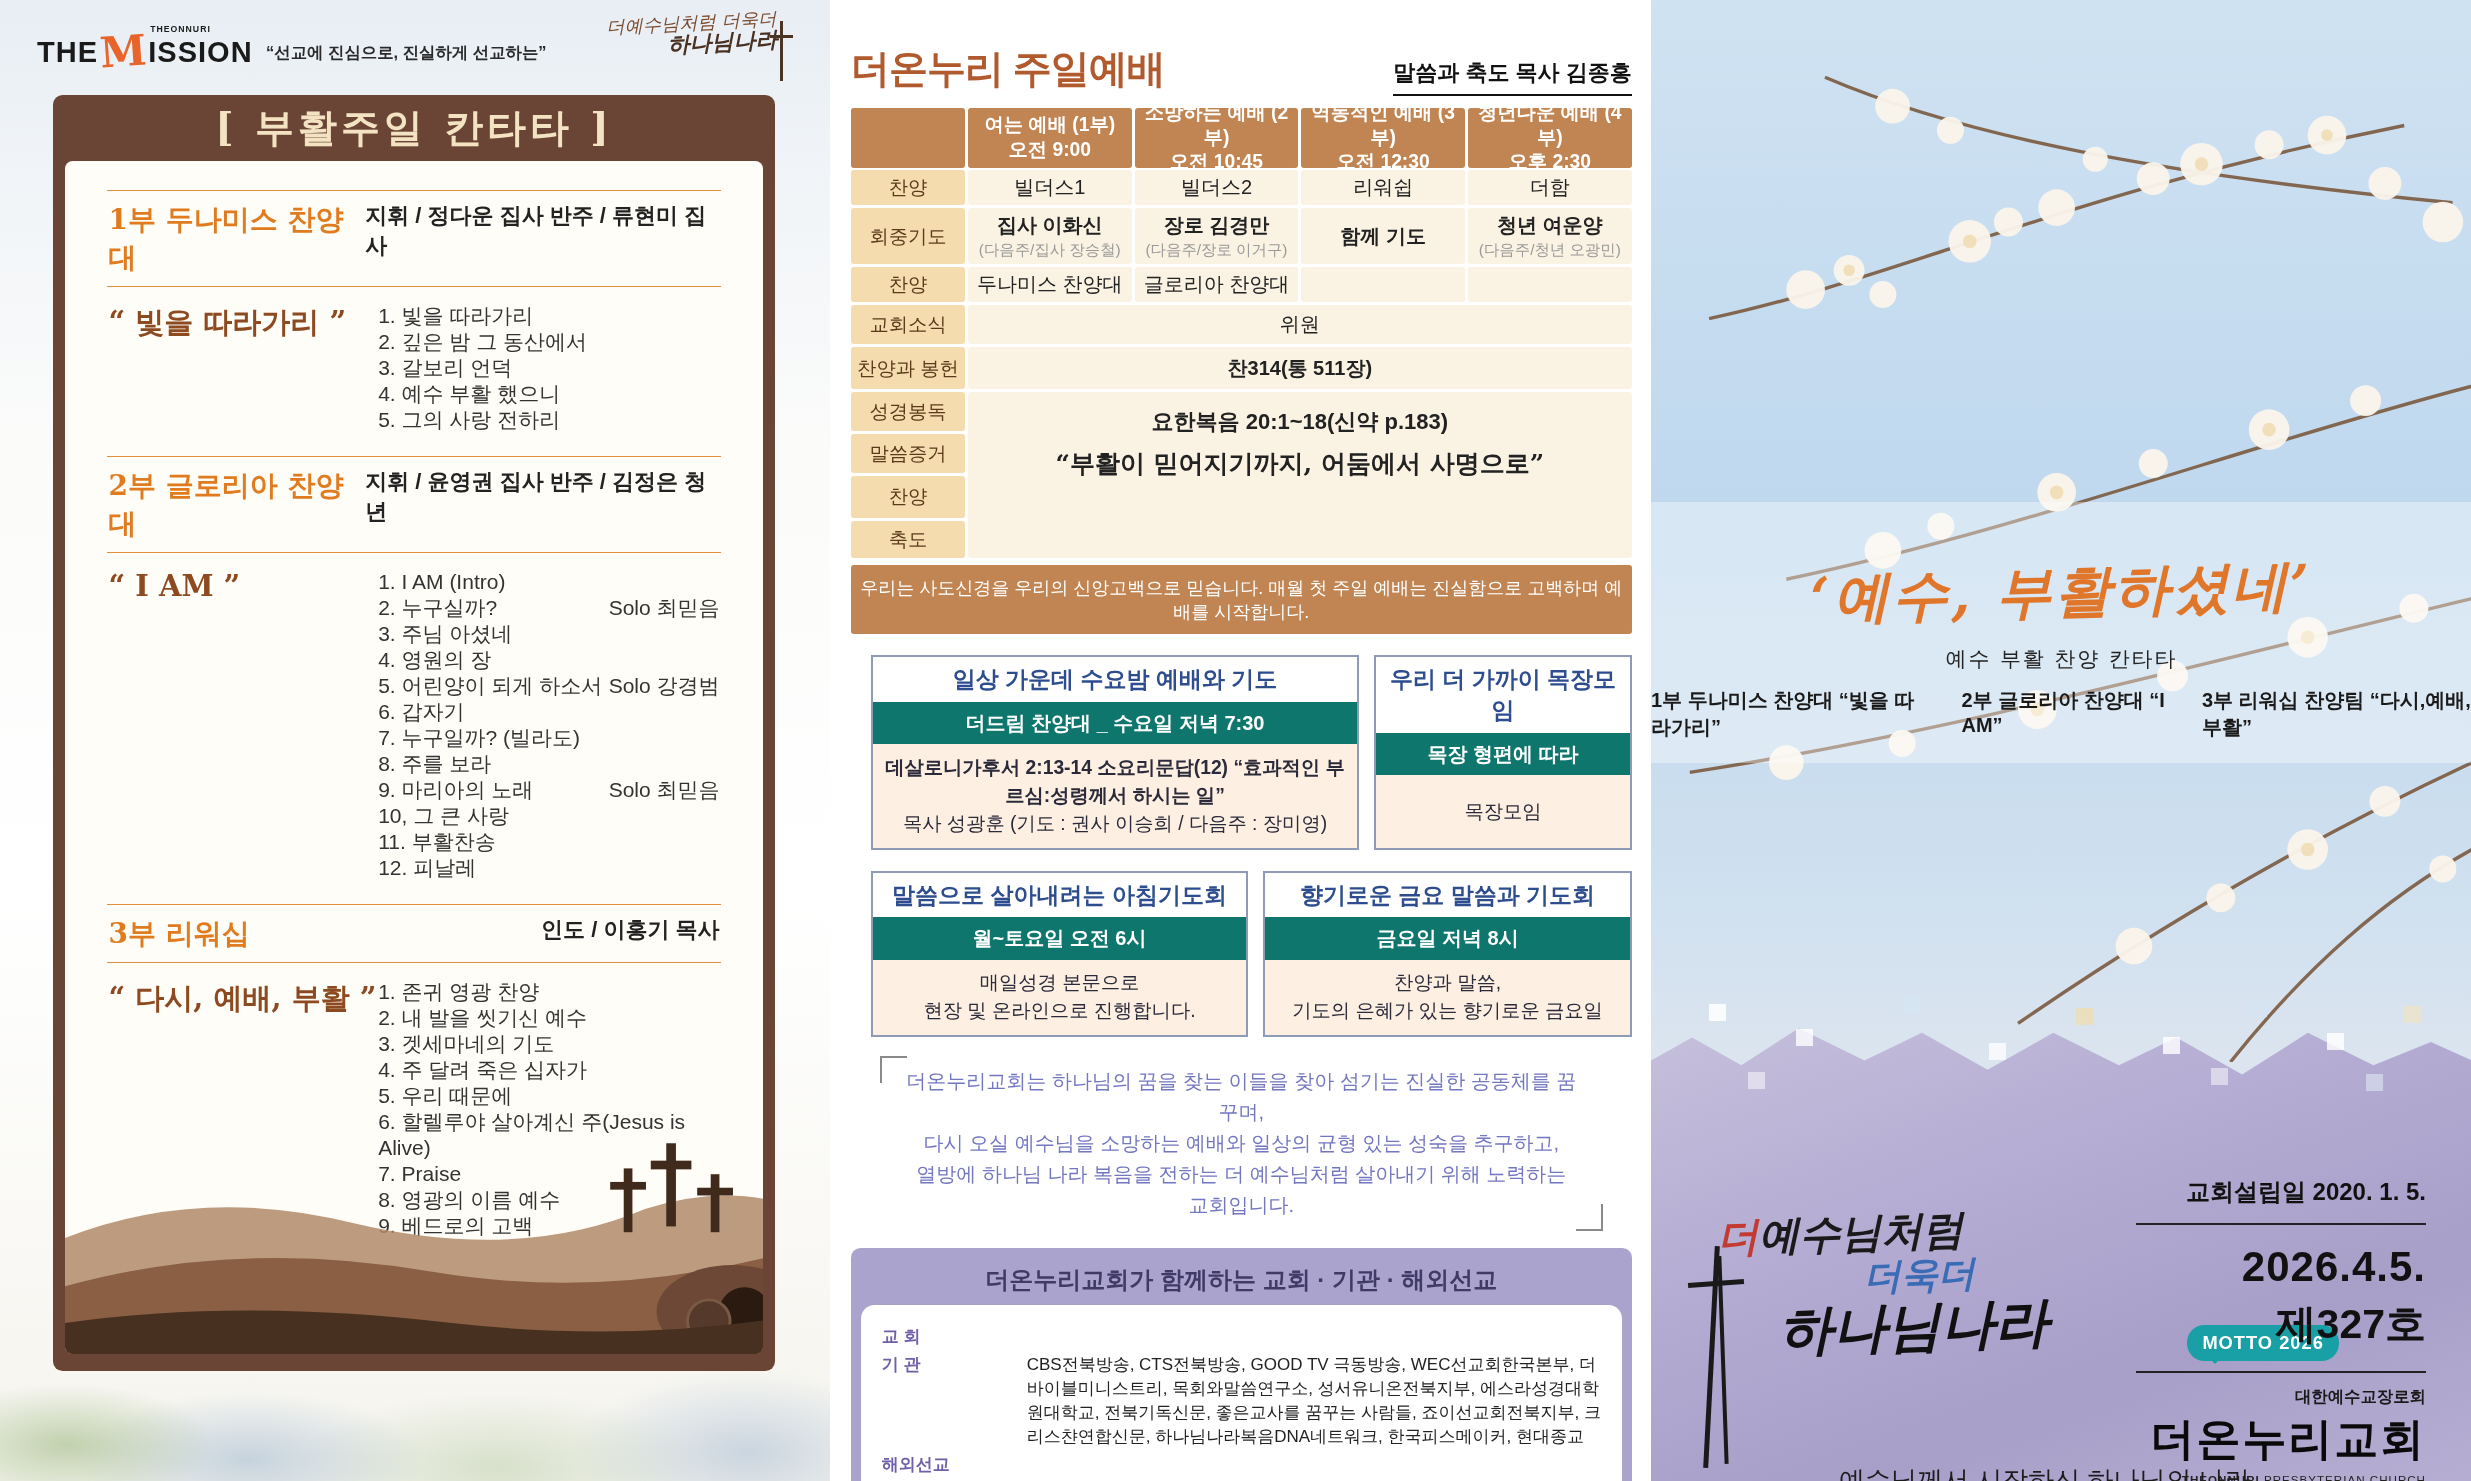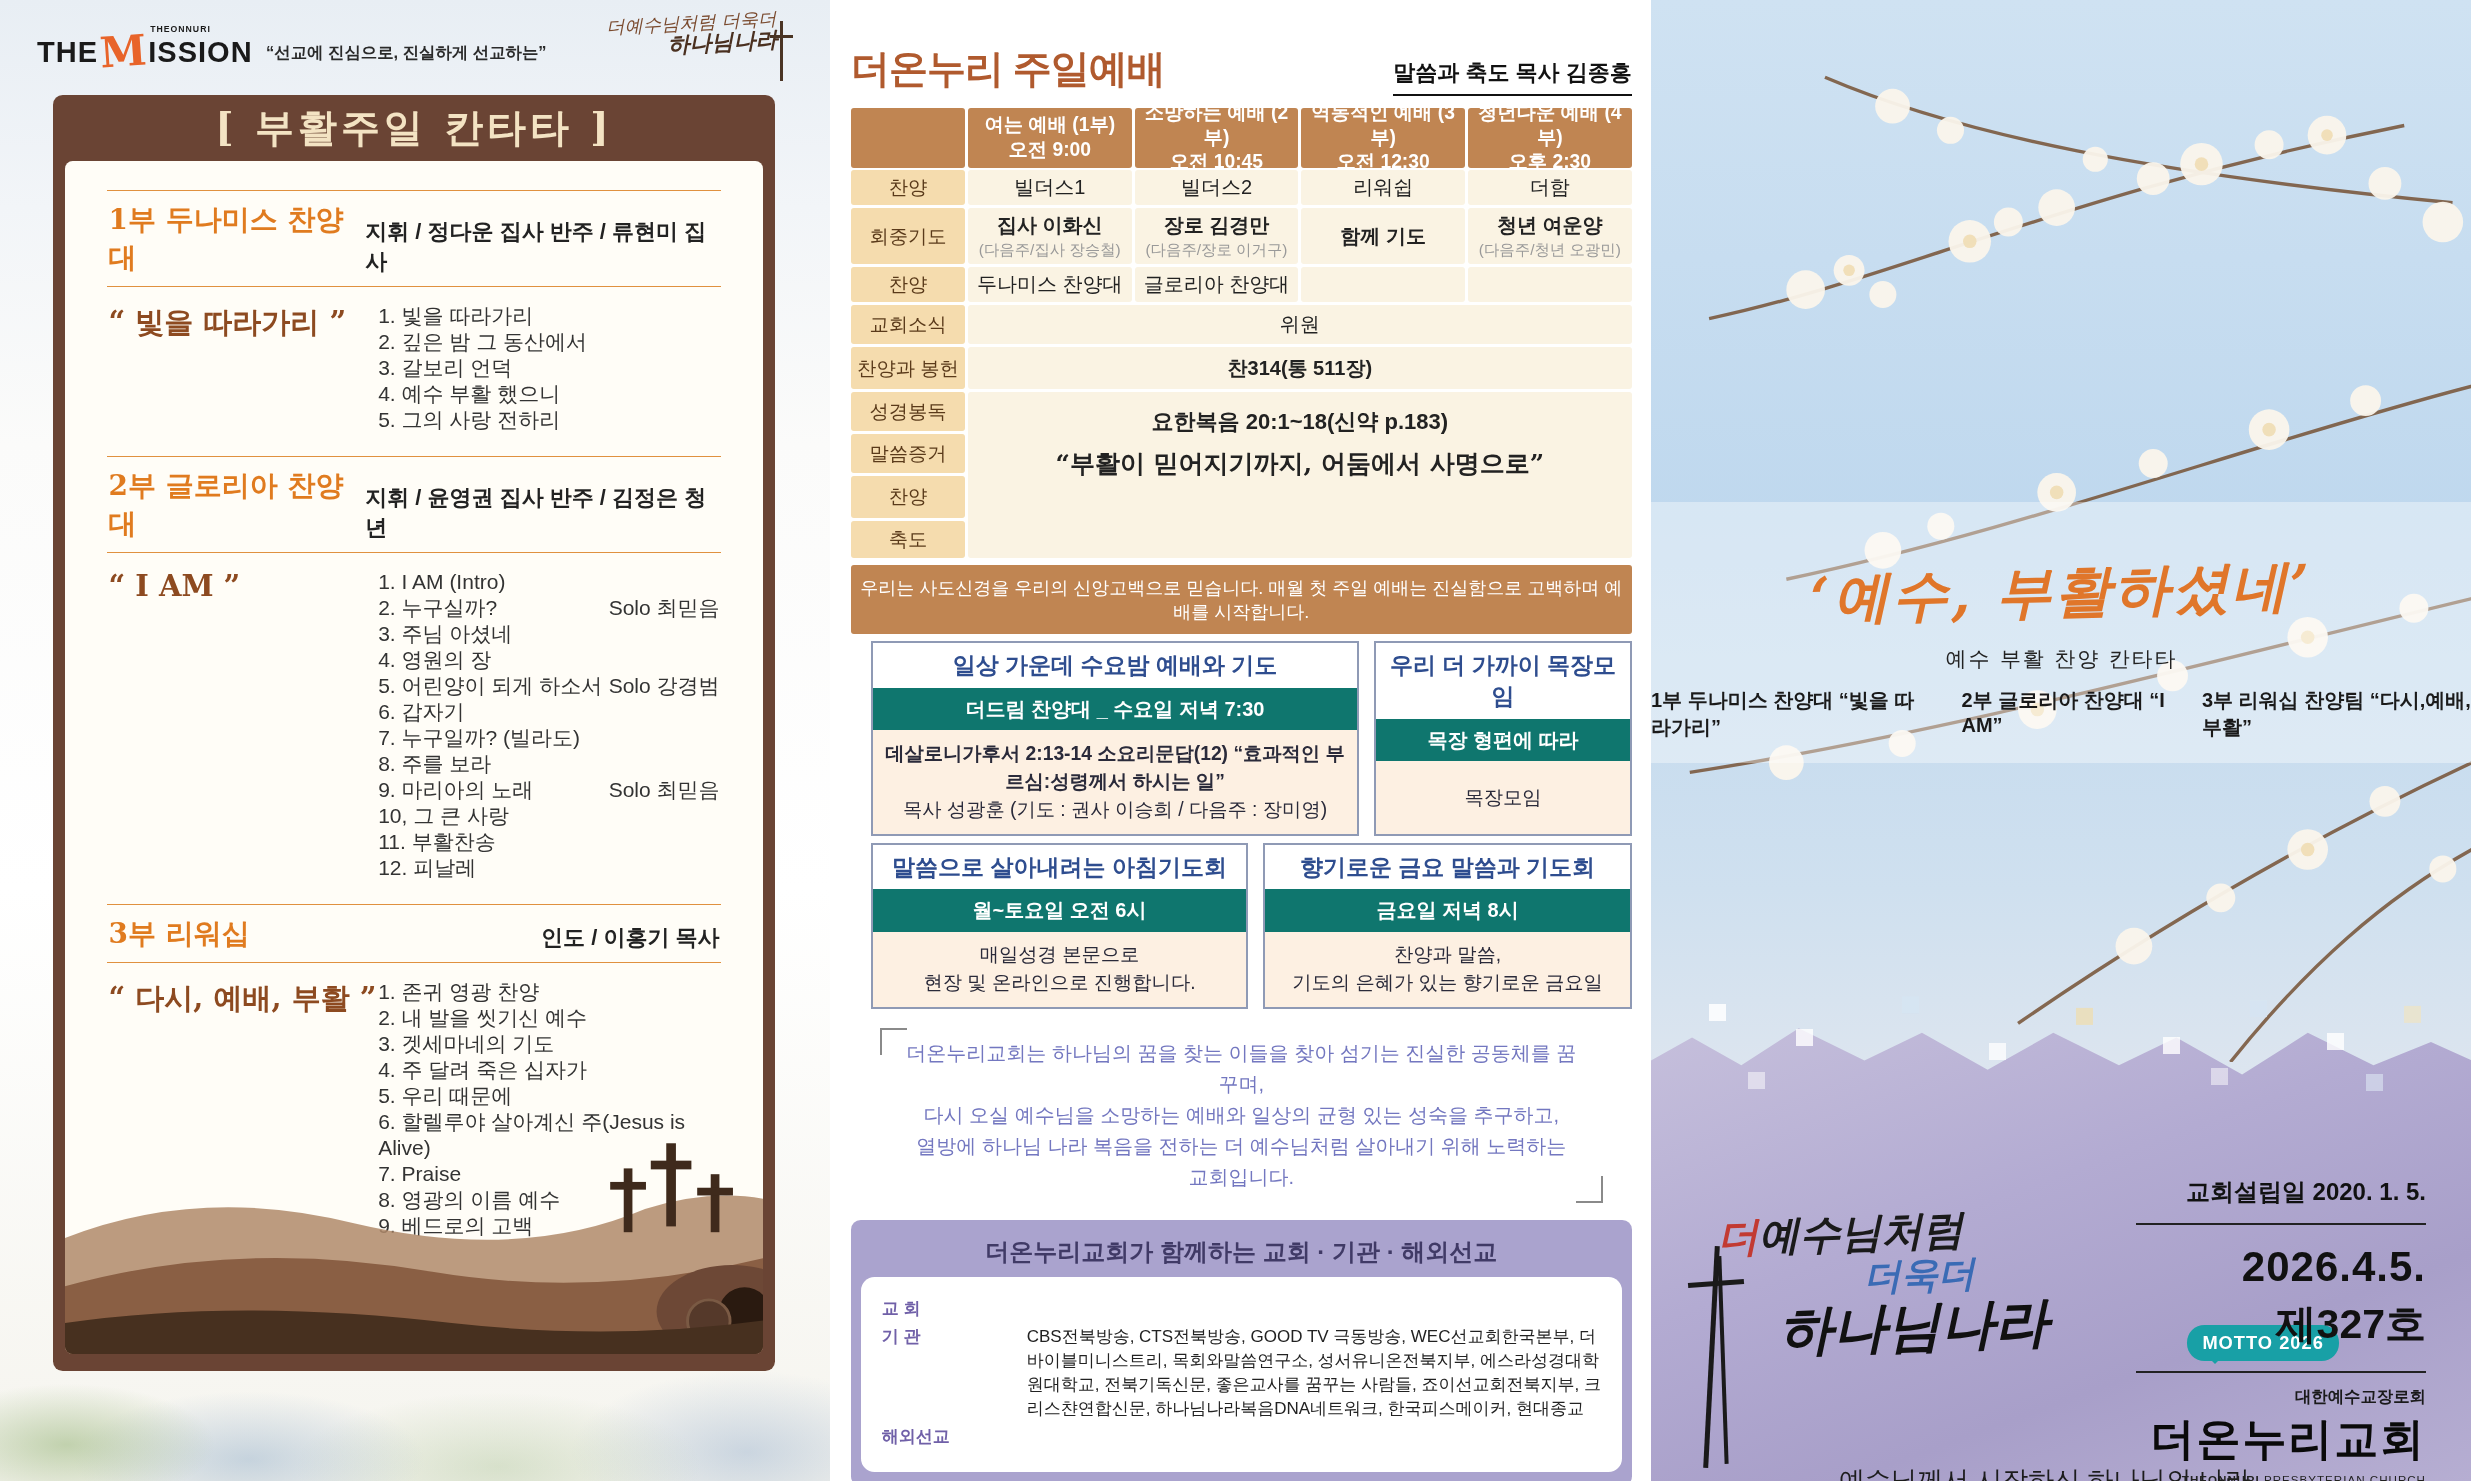--- a/index.html
+++ b/index.html
@@ -29,21 +29,21 @@
   .mini-cross { position:absolute; right:37px; top:21px; width:25px; height:60px; }
   .mini-cross:before { content:""; position:absolute; left:11.6px; top:0; width:3.9px; height:60px; background:#4a3424; }
   .mini-cross:after { content:""; position:absolute; left:1.9px; top:13.5px; width:23px; height:3.9px; background:#4a3424; }
 
   .cantata-card { position:absolute; left:53px; top:95px; width:722px; height:1276px;
     background:#6a4434; border-radius:9.7px; padding:0 11.6px 11.6px 11.6px; }
   .card-head { height:66px; display:flex; align-items:center; justify-content:center;
     color:#f3e3c3; font-size:39px; font-weight:bold; letter-spacing:3.9px; font-family:"DejaVu Serif", serif; }
   .card-body { position:relative; background:#fffdf7; border-radius:7.7px; height:1193px; padding:29px 42px 0 42px; overflow:hidden; }
   .sec-rule { border-top:1.9px solid #e0913f; }
-  .sec-head { display:flex; justify-content:space-between; align-items:flex-end; padding:9.7px 1.9px; }
+  .sec-head { display:flex; justify-content:space-between; align-items:flex-start; padding:9.7px 1.9px; }
   .sec-title { color:#e07b1f; font-size:28px; font-weight:bold; font-family:"DejaVu Serif", serif; }
   .sec-credits { color:#222; font-size:22px; font-weight:bold; }
   .sec-body { display:flex; padding:15.4px 1.9px 23px 1.9px; }
   .sec-quote { width:290px; color:#8d4a20; font-size:29px; font-weight:bold; font-family:"DejaVu Serif", serif; }
   .songs { width:367px; }
   .song { display:flex; font-size:21px; color:#333; line-height:1.24; }
   .song-solo { margin-left:auto; color:#333; }
   .illus { position:absolute; left:0; right:0; bottom:0; height:261px; }
 
   
@@ -61,21 +61,21 @@
   .ccell { background:#faf3e3; color:#222; display:flex; flex-direction:column; align-items:center; justify-content:center;
     font-size:20px; border-radius:2.9px; text-align:center; }
   .ccell .sub { font-size:15.4px; color:#999; margin-top:1px; }
   .spancell { grid-column:2 / 6; }
   .bold { font-weight:bold; }
   .bigcell { grid-column:2 / 6; grid-row:7 / 11; justify-content:flex-start; padding-top:15.4px; }
   .scripture { font-size:22px; font-weight:bold; color:#222; }
   .sermon { font-size:25px; font-weight:bold; color:#222; font-family:"DejaVu Serif", serif; margin-top:9.7px; }
   .wfooter { margin-top:7.7px; background:#c08552; color:#fff; font-size:18px; text-align:center;
     padding:10.6px 3.9px; border-radius:2.9px; }
-  .boxrow { display:flex; gap:15.4px; margin-top:7px;padding-left:20px; }
+  .boxrow { display:flex; gap:15.4px; margin-top:21px;padding-left:20px; }
   .infobox { border:2.9px solid #8f9ab5; background:#fff; display:flex; flex-direction:column; }
   .ib-title { color:#2e4d8f; font-size:23px; font-weight:bold; text-align:center; padding:6.8px 3.9px; }
   .ib-band { background:#0f766e; color:#fff; font-size:20px; font-weight:bold; text-align:center; padding:7.7px 3.9px; }
   .ib-body { background:#fdf0e2; flex:1; display:flex; flex-direction:column; align-items:center; justify-content:center;
     color:#2a2a3a; font-size:19.3px; line-height:1.45; text-align:center; padding:9.7px 7.7px; }
   .ib-body .b1 { font-weight:bold; }
   .mission-stmt { position:relative; margin:19.3px 29px 0 29px; padding:9.7px 25px; text-align:center;
     color:#7377c0; font-size:20px; line-height:1.55; font-family:Liberation Sans, sans-serif; }
   .mission-stmt:before { content:""; position:absolute; left:0; top:0; width:25px; height:25px;
     border-left:2.9px solid #8a8a8a; border-top:2.9px solid #8a8a8a; }

